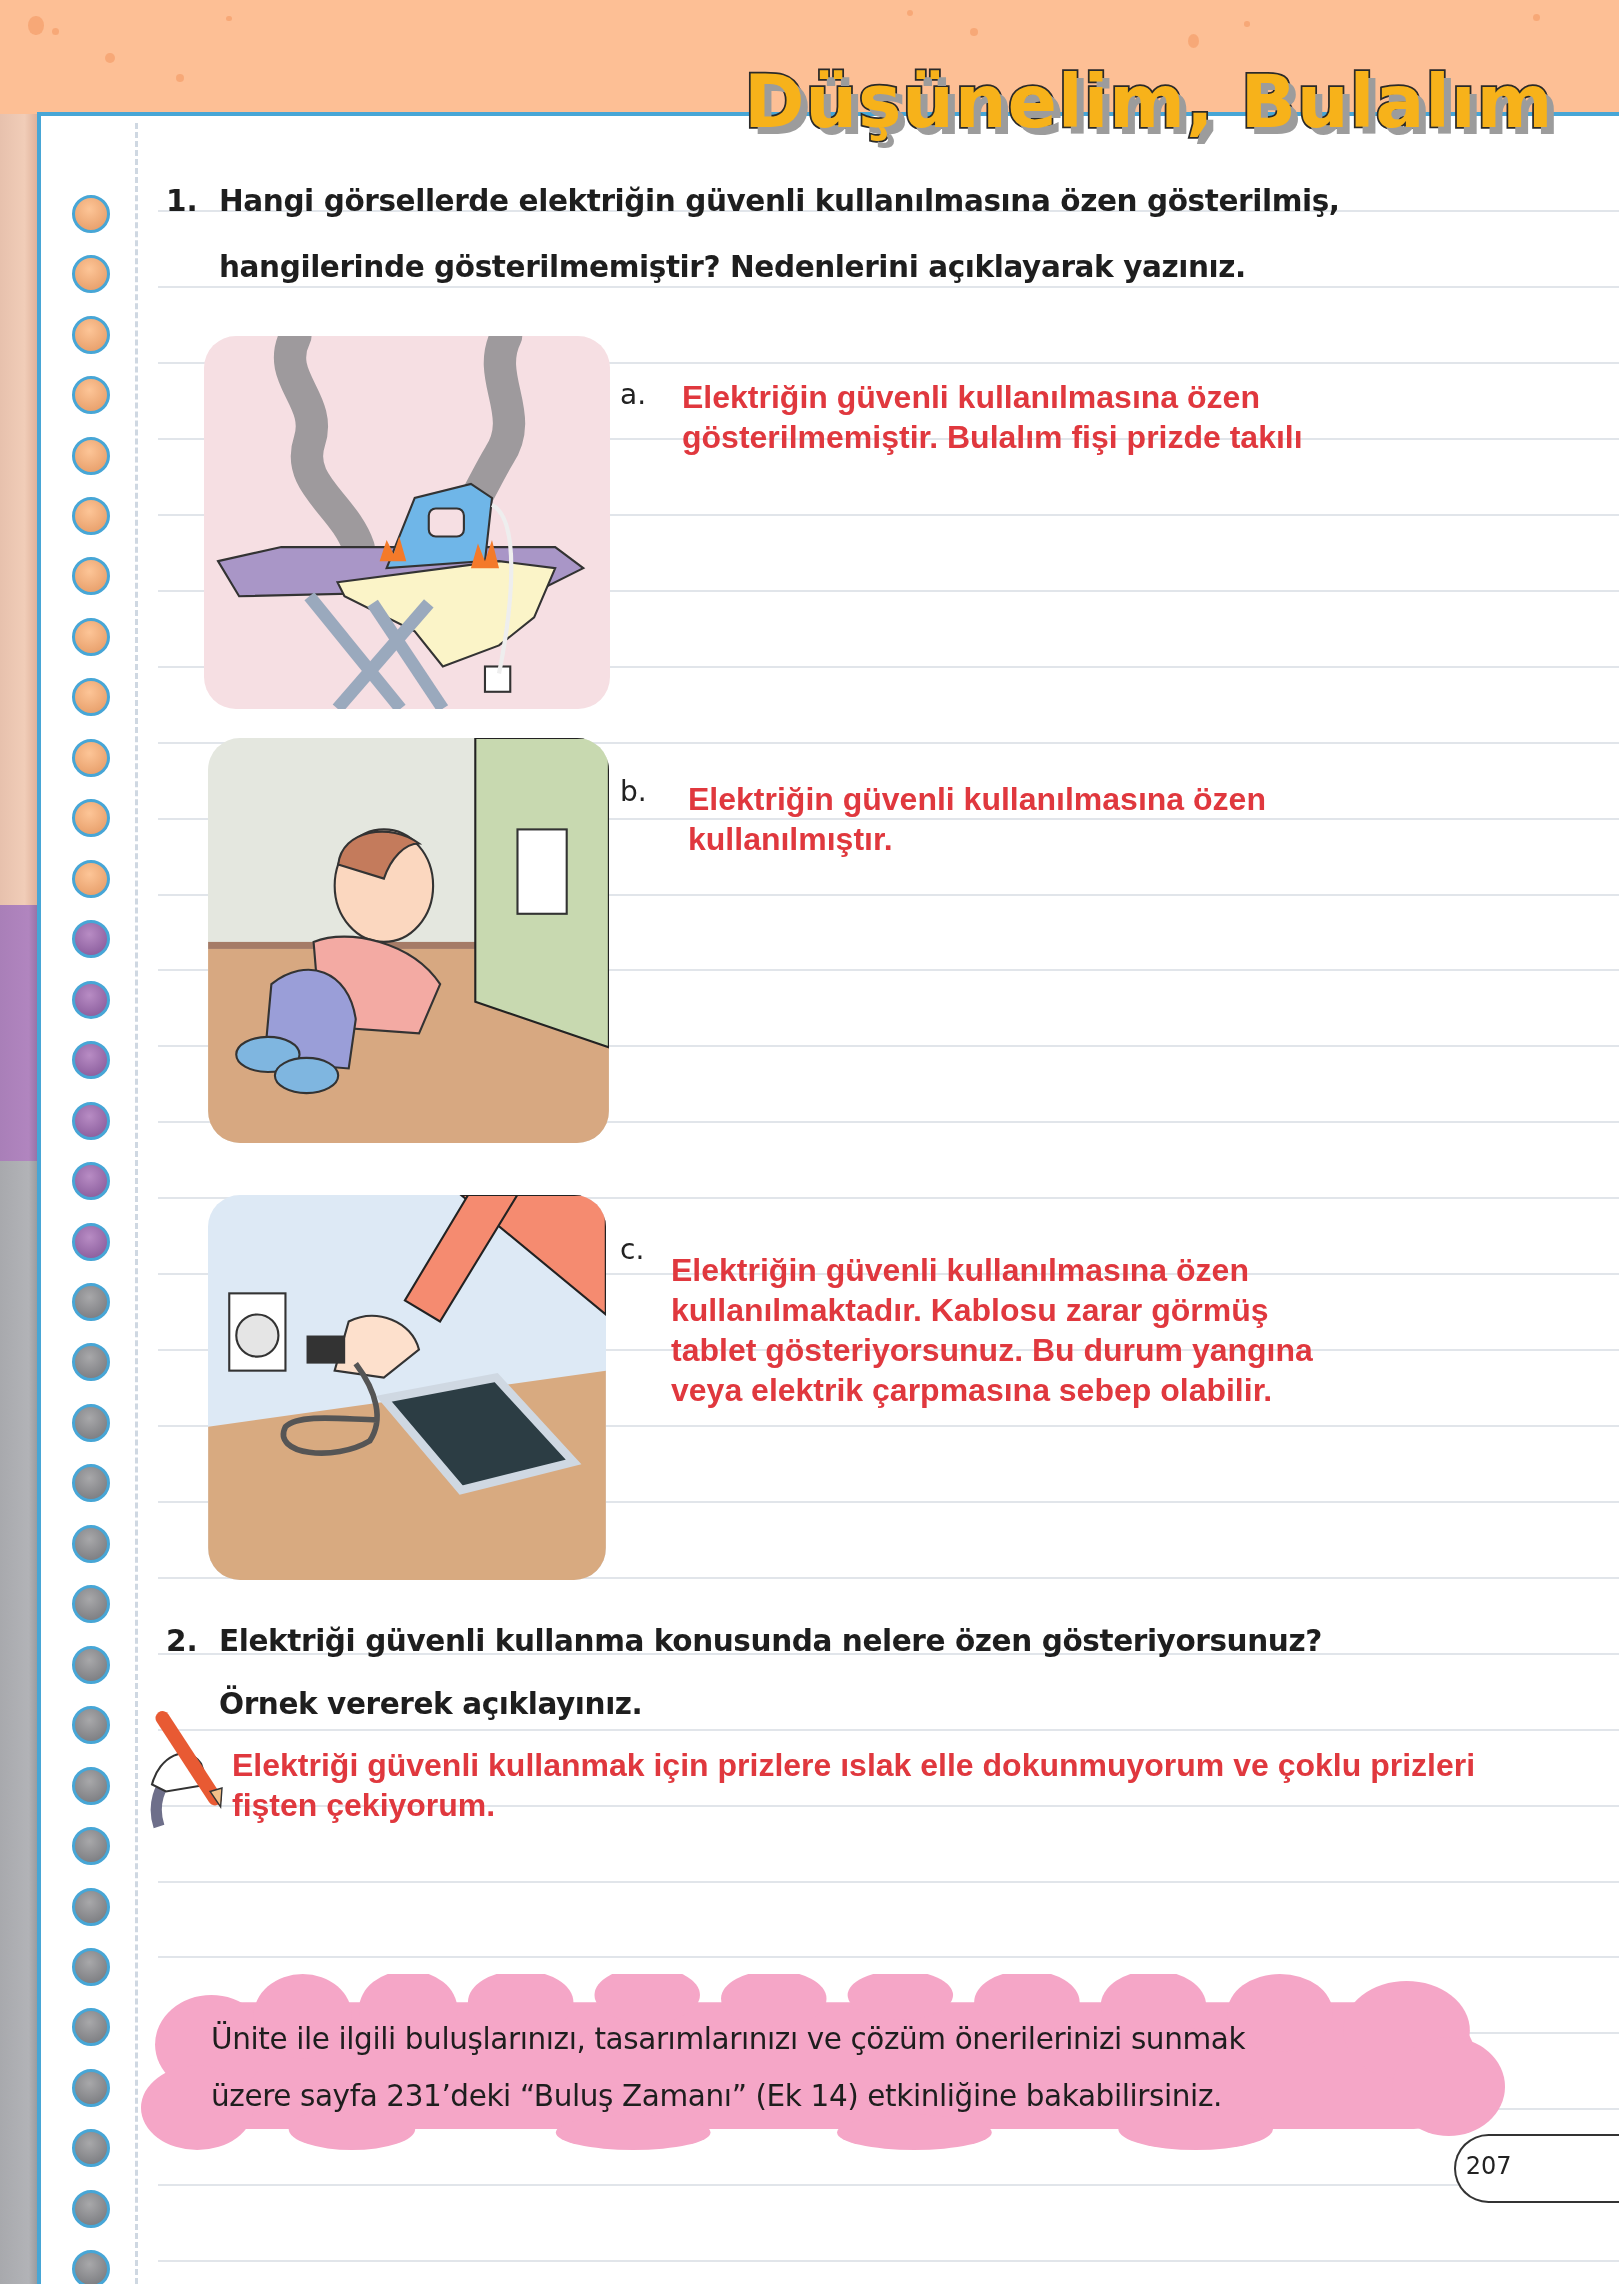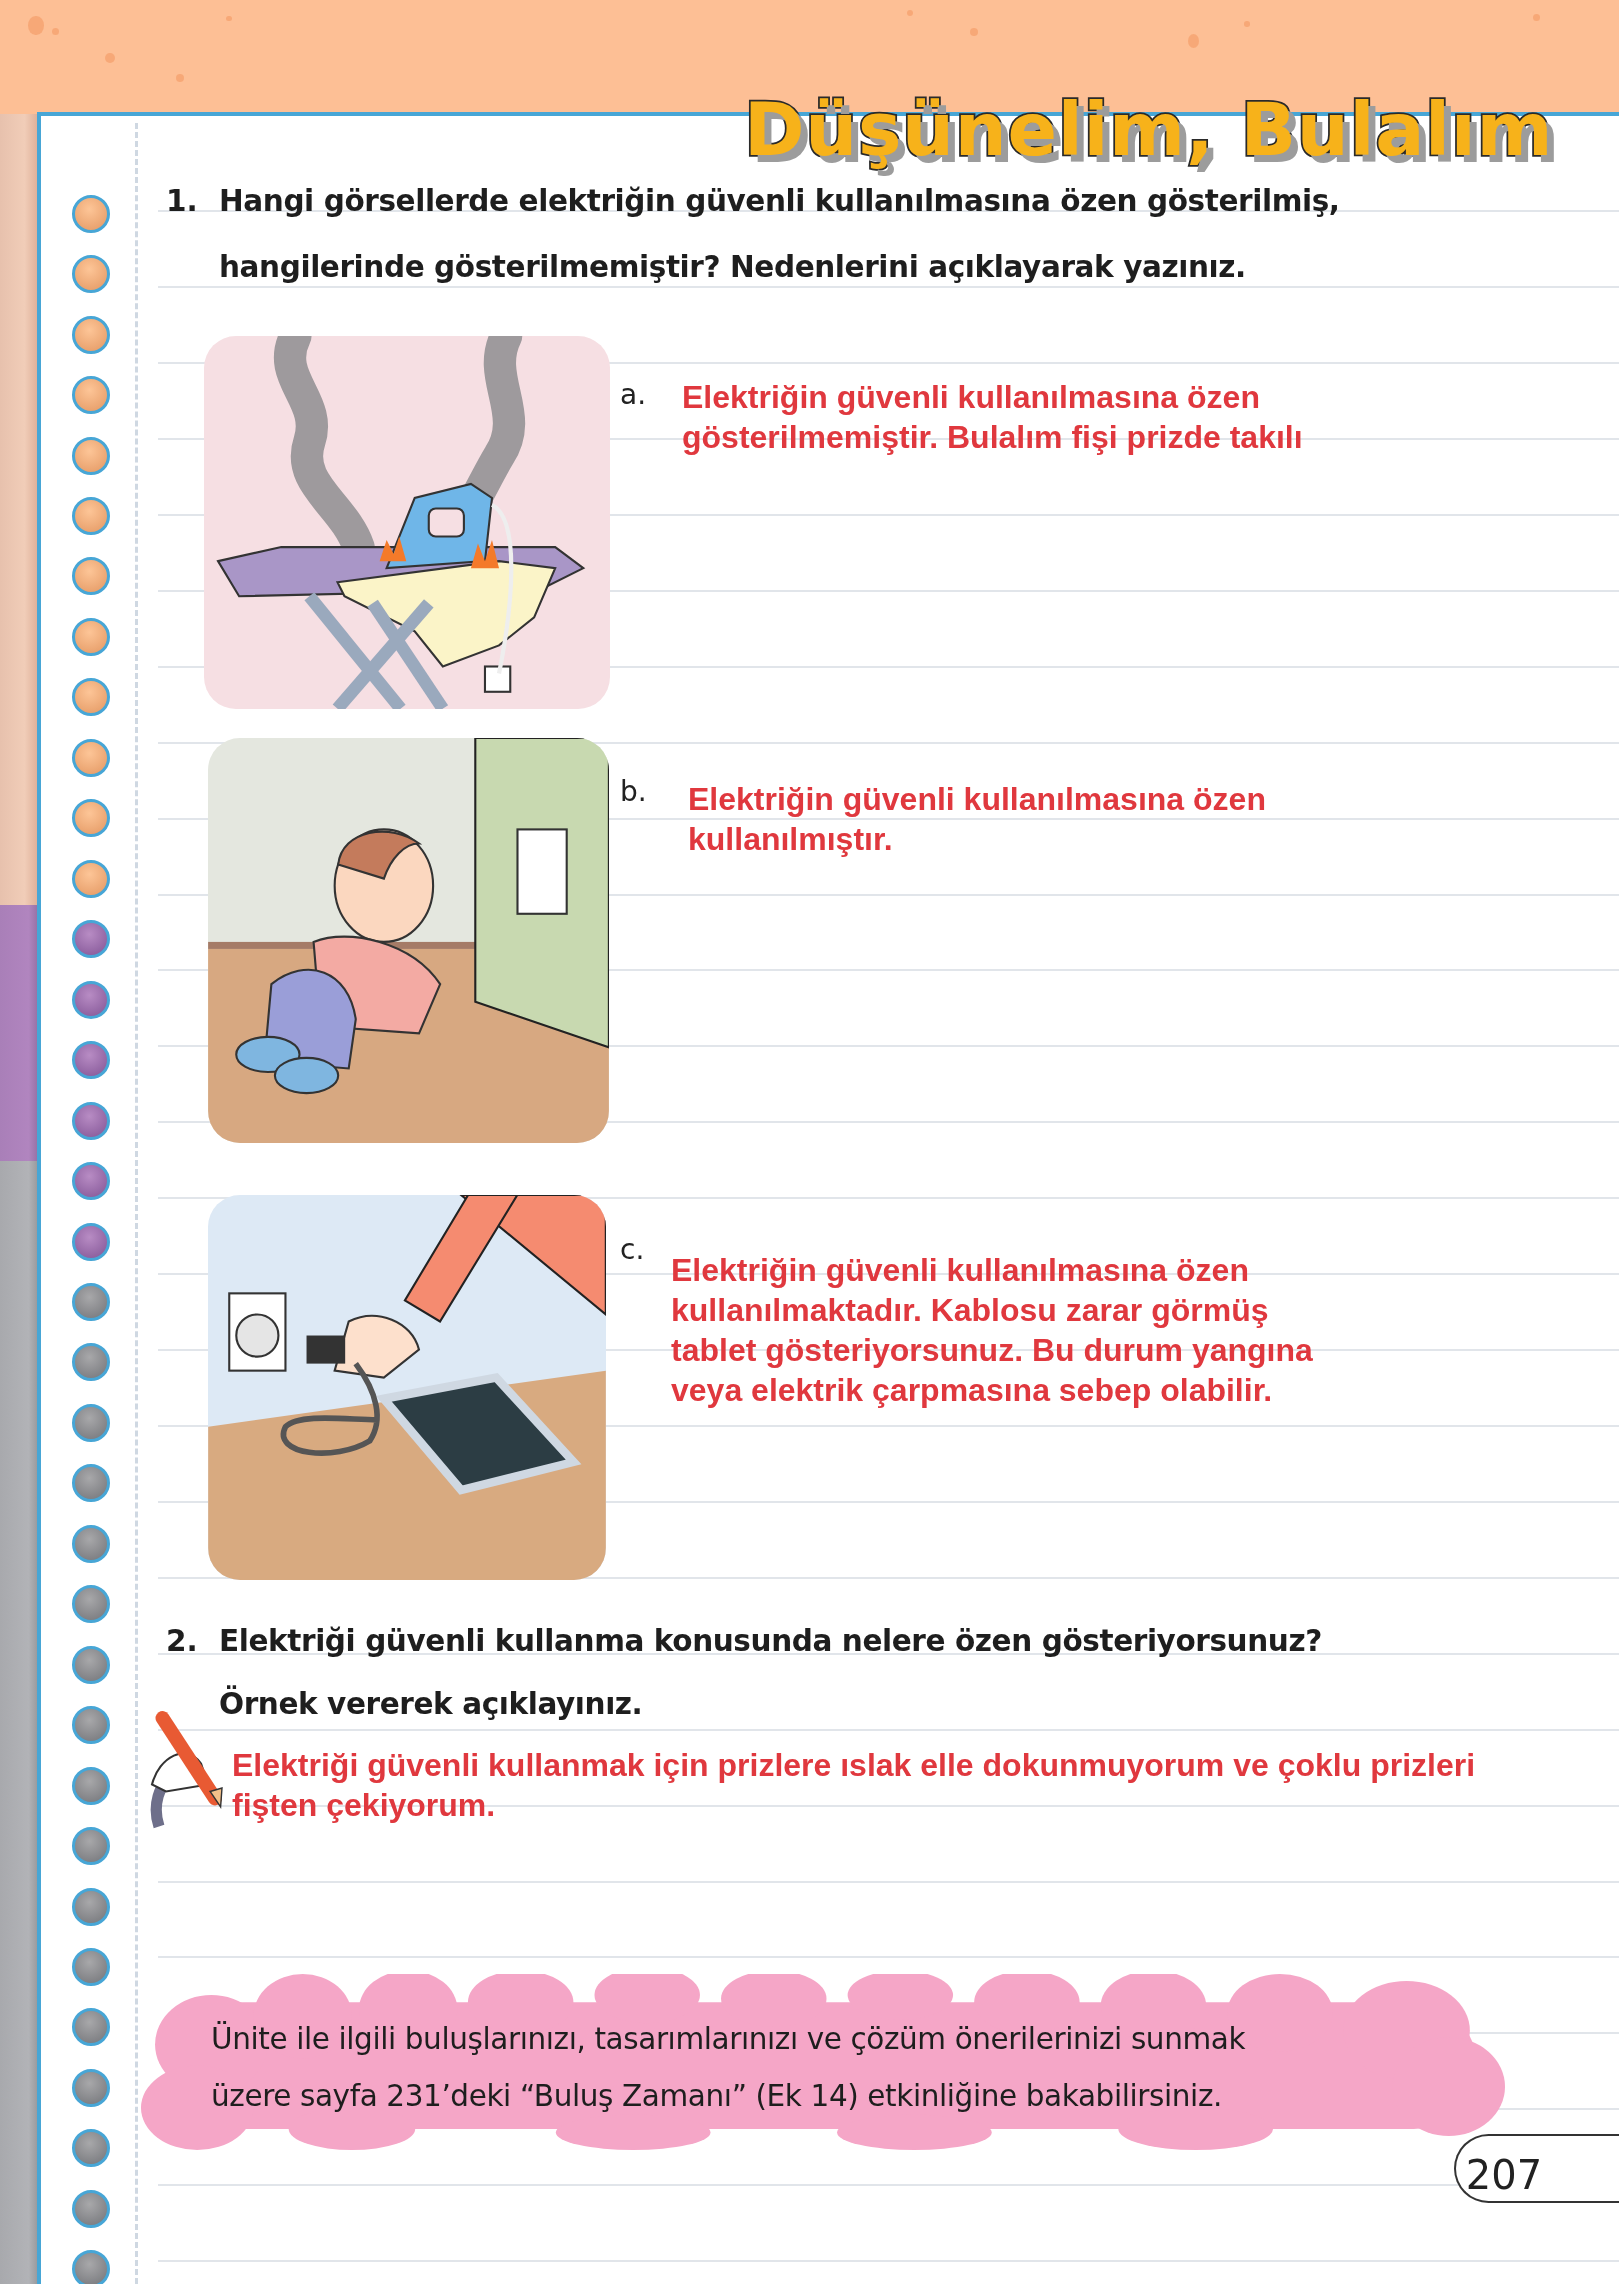--- a/index.html
+++ b/index.html
@@ -29,42 +29,42 @@
   .ring { position: absolute; left: 31px; width: 38px; height: 38px; border-radius: 50%;
           border: 3.5px solid #47a6d6; }
   .ring.orange { background: radial-gradient(circle at 45% 35%, #fdc597, #e8a06c 80%); }
   .ring.purple { background: radial-gradient(circle at 45% 35%, #b88cc4, #8c5f9e 80%); }
   .ring.gray { background: radial-gradient(circle at 45% 35%, #a8a8aa, #7d7e82 80%); }
 
   
   .title { position: absolute; left: 744px; top: 59px; font-family: "DejaVu Sans", sans-serif;
            font-weight: bold; font-size: 73px; color: #f7b21a; letter-spacing: 0.7px;
            -webkit-text-stroke: 3.5px #2a2a2a; paint-order: stroke fill;
-           text-shadow: 7px 7px 0 #9c9c9c; white-space: nowrap; margin-top: 28px; }
+           text-shadow: 7px 7px 0 #9c9c9c; white-space: nowrap; }
 
   .q { position: absolute; font-family: "DejaVu Sans", sans-serif; font-weight: bold;
        font-size: 29.5px; color: #1e1e1e; white-space: nowrap; letter-spacing: -0.4px; }
   .q-num { position: absolute; font-family: "DejaVu Sans", sans-serif; font-weight: bold;
            font-size: 29.5px; color: #1e1e1e; }
 
   .answer { position: absolute; font-family: "Liberation Sans", sans-serif; font-weight: bold;
             font-size: 32px; line-height: 40px; color: #e0383e; }
   .letter { position: absolute; font-family: "DejaVu Sans", sans-serif; font-size: 28px; color: #222; }
 
   .illus { position: absolute; border-radius: 32px; overflow: hidden; }
 
   .cloud { position: absolute; left: 141px; top: 1974px; width: 1364px; height: 176px; }
   .cloud-text { position: absolute; left: 211px; font-family: "DejaVu Sans", sans-serif;
                 font-size: 29.5px; color: #1e1e1e; white-space: nowrap; letter-spacing: -0.4px; }
 
   .page-num { position: absolute; left: 1454px; top: 2134px; width: 166px; height: 69px;
               border: 2.1px solid #333; border-right: none; border-radius: 35px 0 0 35px;
               background: #fff; }
   .page-num span { position: absolute; left: 9.8px; top: 15.5px; font-family: "DejaVu Sans", sans-serif;
-                   font-size: 40px; color: #222; }
+                   font-size: 24px; color: #222; }
 </style>
 </head>
 <body>
 
 <div class="edge edge-top"></div>
 <div class="edge edge-mid"></div>
 <div class="edge edge-bot"></div>
 
 <div class="banner">
   <div class="dot" style="left:28px;top:15.5px;width:15.5px;height:19.7px"></div>

